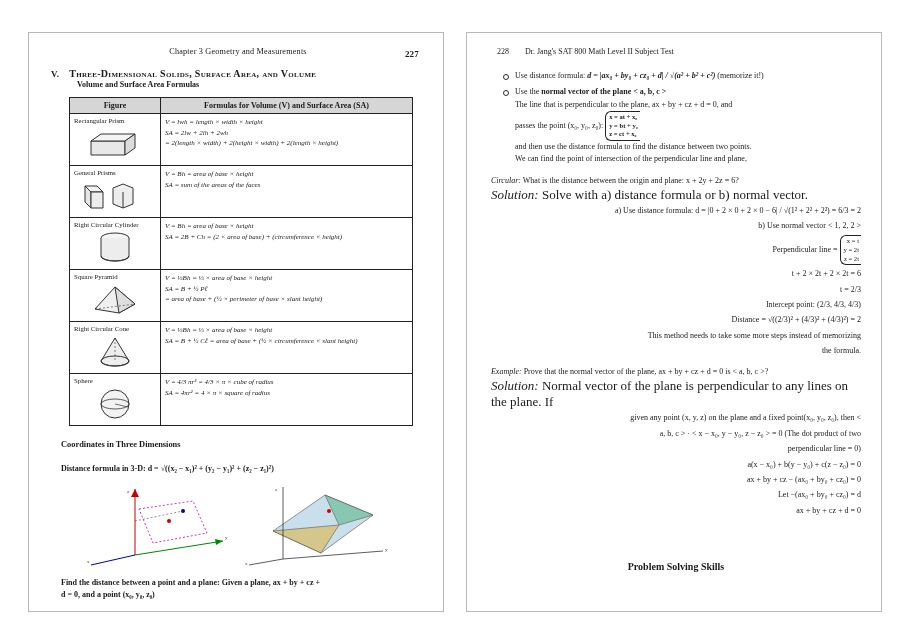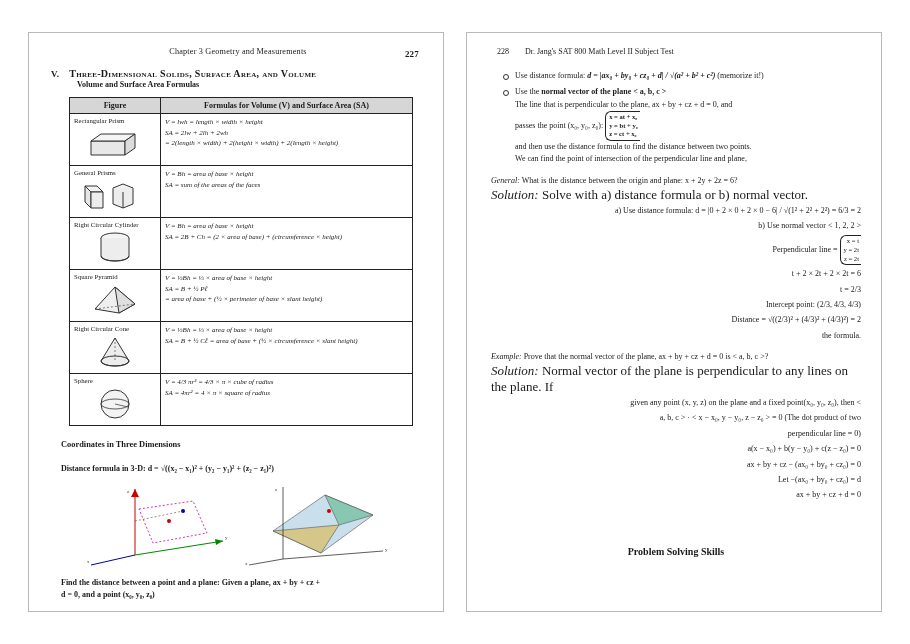--- a/index.html
+++ b/index.html
@@ -316,41 +316,42 @@
             <span class="bold">y = bt + y₀</span><br>
             <span class="bold">z = ct + x₀</span>
           </span>
         </div>
         <div class="indent">and then use the distance formula to find the distance between two points.</div>
         <div class="indent">We can find the point of intersection of the perpendicular line and plane,</div>
       </li>
     </ul>
 
     <div class="ex">
-      <span class="ital">General:</span>
+      <span class="ital">Circular:</span>
       <span>What is the distance between the origin and plane: x + 2y + 2z = 6?</span>
     </div>
     <div class="sol">
       <span class="ital">Solution:</span>
       <span>Solve with a) distance formula or b) normal vector.</span>
     </div>
     <div class="blk lvl1">a) Use distance formula: d = |0 + 2 × 0 + 2 × 0 − 6| / √(1² + 2² + 2²) = 6/3 = 2</div>
     <div class="blk lvl1">b) Use normal vector &lt; 1, 2, 2 &gt;</div>
     <div class="blk lvl2">
       <span>Perpendicular line =</span>
       <span class="brace">
         <span>x = t</span><br>
         <span>y = 2t</span><br>
         <span>z = 2t</span>
       </span>
     </div>
     <div class="blk lvl2">t + 2 × 2t + 2 × 2t = 6</div>
     <div class="blk lvl2">t = 2/3</div>
     <div class="blk lvl2">Intercept point: (2/3, 4/3, 4/3)</div>
     <div class="blk lvl2">Distance = √((2/3)² + (4/3)² + (4/3)²) = 2</div>
+    <div class="blk lvl2">This method needs to take some more steps instead of memorizing</div>
     <div class="blk lvl2">the formula.</div>
 
     <div class="ex">
       <span class="ital">Example:</span>
       <span>Prove that the normal vector of the plane, ax + by + cz + d = 0 is &lt; a, b, c &gt;?</span>
     </div>
     <div class="sol">
       <span class="ital">Solution:</span>
       <span>Normal vector of the plane is perpendicular to any lines on the plane. If</span>
     </div>

